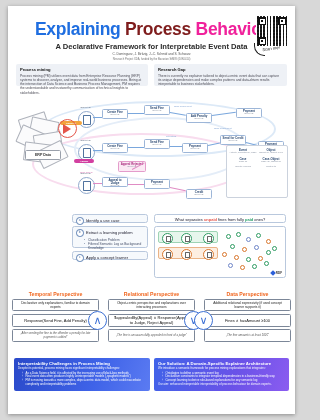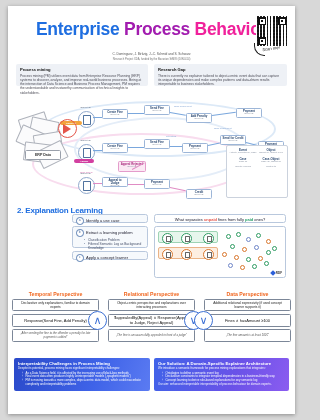--- a/index.html
+++ b/index.html
@@ -4,21 +4,21 @@
 <style>
   html,body{margin:0;padding:0;background:#d8d8d8;}
   body{width:303px;height:420px;overflow:hidden;font-family:"Liberation Sans",sans-serif;}
   .poster{position:absolute;left:8px;top:6px;width:287px;height:408px;background:#ffffff;
           box-shadow:0 1px 4px rgba(0,0,0,.35);overflow:hidden;}
   .pad{position:absolute;left:0;top:0;width:287px;height:408px;}
 
   
   .title{position:absolute;left:0;top:14px;width:287px;text-align:center;
          font-size:17.5px;font-weight:bold;letter-spacing:-.3px;line-height:19px;}
-  .t1{color:#1f6ee0;} .t2{color:#a21caf;text-align:right;} .t3{color:#f0219b;}
+  .t1{color:#1f6ee0;} .t2{color:#7f1d1d;text-align:right;} .t3{color:#f0219b;}
   .subtitle{position:absolute;left:0;top:36px;width:287px;text-align:center;
             font-size:7.6px;font-weight:bold;color:#2b2b2b;}
   .authors{position:absolute;left:0;top:46px;width:287px;text-align:center;
            font-size:3.2px;color:#555;line-height:4.4px;}
   .funding{position:absolute;left:0;top:51.5px;width:287px;text-align:center;
            font-size:2.7px;color:#777;}
 
   .qr{position:absolute;right:7px;top:9px;width:30px;height:30px;
       background:
         repeating-linear-gradient(0deg,#111 0 1.6px,transparent 1.6px 3.2px),
@@ -151,22 +151,23 @@
   
   .footer{position:absolute;left:0;top:388px;width:287px;height:20px;}
 </style>
 </head>
 <body>
 
 <div class="poster">
   <div class="pad">
 
     <div class="title">
-      <span class="t1">Enterprise </span><span class="t2">Process </span><span class="t3">Behavior</span>
-    </div>
+      <span class="t1">Explaining </span><span class="t2">Process </span><span class="t3">Behavior</span>
+    </div>
+    <div class="subtitle">A Declarative Framework for Interpretable Event Data</div>
     <div class="authors">C. Dominguez, J. Birkzig, J.-C. Schmid and S. Schwarz</div>
     <div class="funding">Research Project XDA, funded by the Bavarian StMWi (DIK0414)</div>
 
     <div class="qr">
       <i style="left:1px;top:1px;width:8px;height:8px;"></i>
       <i style="left:2.5px;top:2.5px;width:5px;height:5px;background:#fff;"></i>
       <i style="left:3.8px;top:3.8px;width:2.4px;height:2.4px;"></i>
       <i style="right:1px;top:1px;width:8px;height:8px;"></i>
       <i style="right:2.5px;top:2.5px;width:5px;height:5px;background:#fff;"></i>
       <i style="right:3.8px;top:3.8px;width:2.4px;height:2.4px;"></i>
@@ -309,21 +310,20 @@
           <div class="lcell">
               <div class="ls">directly-follows</div>
             </div>
           <div class="lcell">
               <div class="ls">related-to</div>
             </div>
         </div>
       </div>
     </div>
 
-    <div class="sechead" id="sec2-head">2. Explanation Learning</div>
     <div class="s2">
       <div class="stepbox" style="left:58px;top:0;width:76px;height:9px;">
         <div class="sh">
             <span class="dot">a</span>
           <span class="st">Identify a use case</span>
           </div>
       </div>
       <div class="stepbox" style="left:58px;top:12px;width:76px;height:22px;">
         <div class="sh">
             <span class="dot">b</span>

